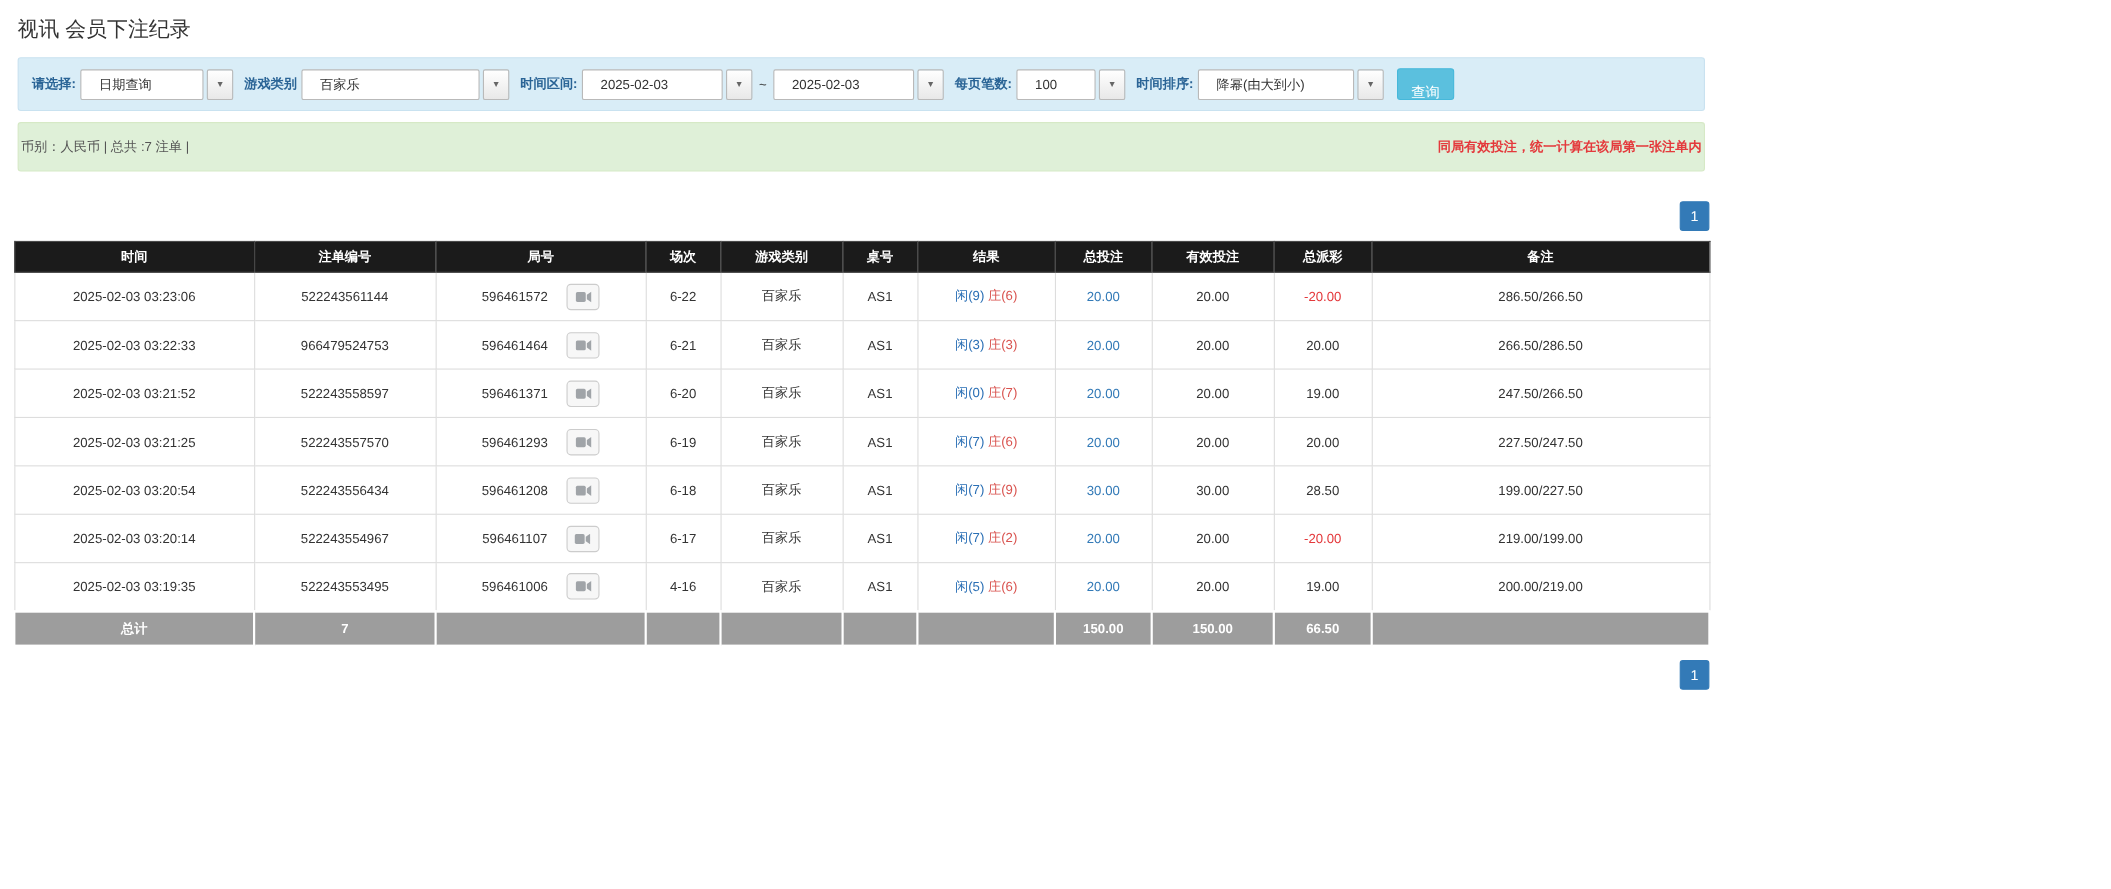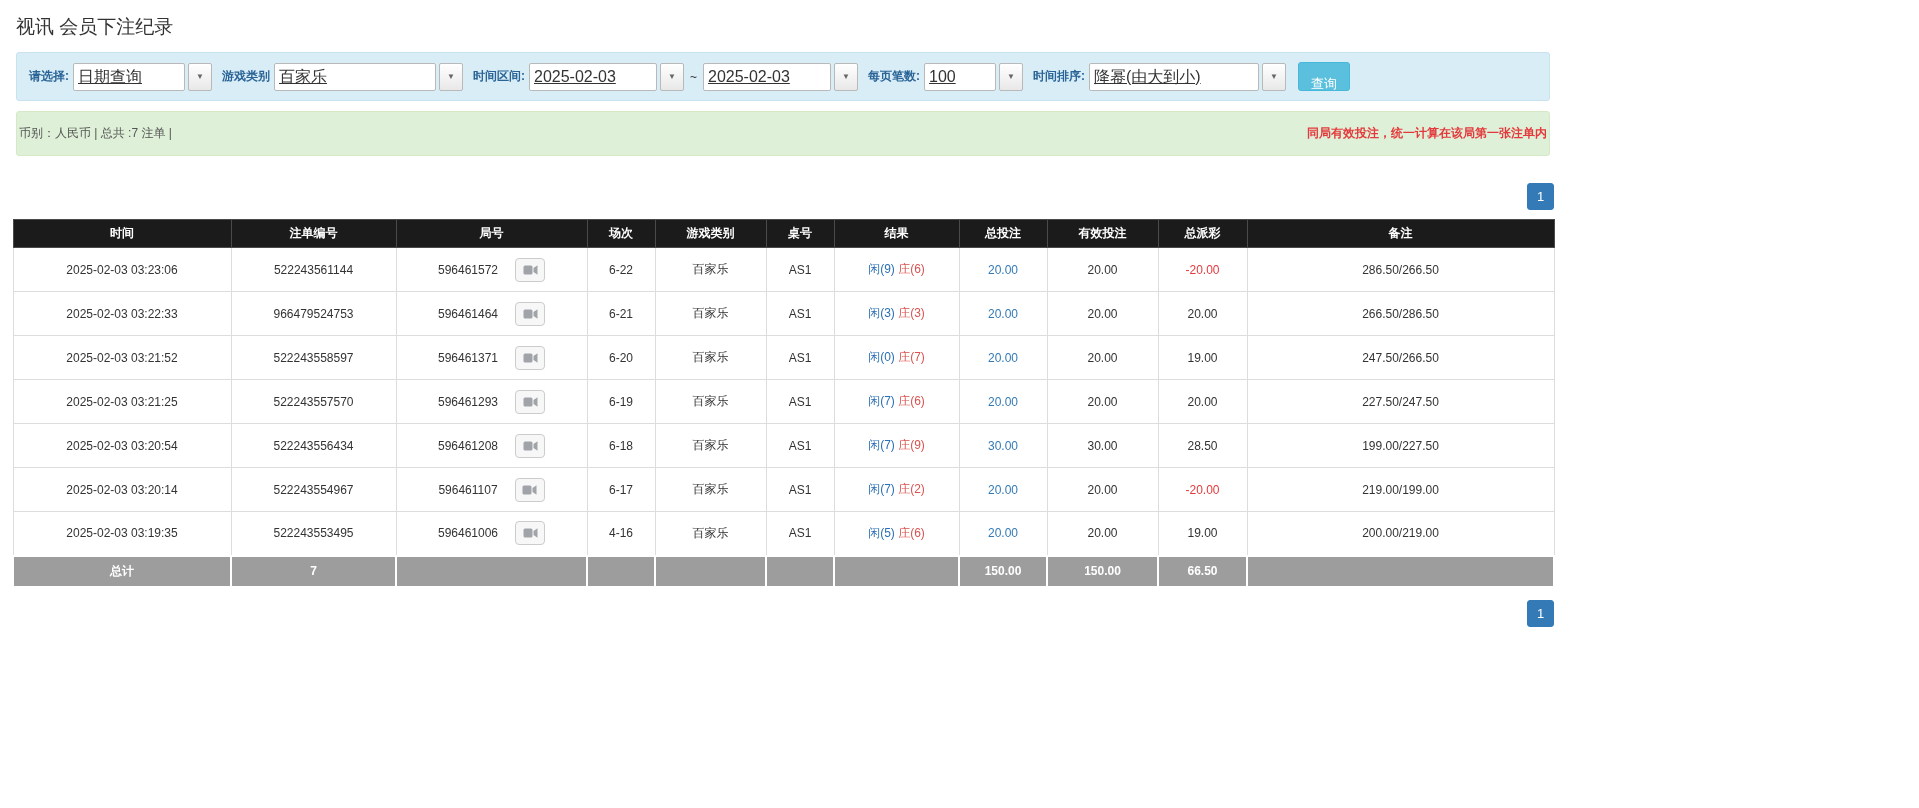--- a/index.html
+++ b/index.html
@@ -36,26 +36,25 @@
     font-weight: bold;
     margin: 0 4px 0 10px;
     font-size: 12px;
   }
   .flabel:first-child { margin-left: 2px; }
   .combo { display: flex; align-items: stretch; height: 28px; }
   .combo-text {
     background: #fff;
     border: 1px solid #b9b9b9;
     border-radius: 2px;
-    padding: 0 4px;
+    padding: 0 16px;
     line-height: 26px;
-    font-size: 16px;
+    font-size: 12px;
     color: #333;
     overflow: hidden;
-    text-decoration: underline;
   }
   .combo-arrow {
     width: 24px;
     margin-left: 3px;
     border: 1px solid #b9b9b9;
     border-radius: 2px;
     background: linear-gradient(#ffffff, #e8e8e8);
     display: flex;
     align-items: center;
     justify-content: center;
@@ -187,21 +186,21 @@
     </div>
 
     <span class="flabel">每页笔数:</span>
     <div class="combo">
       <span class="combo-text" style="width:72px">100</span>
       <span class="combo-arrow">▼</span>
     </div>
 
     <span class="flabel">时间排序:</span>
     <div class="combo">
-      <span class="combo-text" style="width:170px">降幂(由大到小)</span>
+      <span class="combo-text" style="width:142px">降幂(由大到小)</span>
       <span class="combo-arrow">▼</span>
     </div>
 
     <button class="btn-search">查询</button>
   </div>
 
   <div class="summary-bar">
     <span class="summary-left">币别：人民币 | 总共 :7 注单 |</span>
     <span class="summary-right">同局有效投注，统一计算在该局第一张注单内</span>
   </div>

